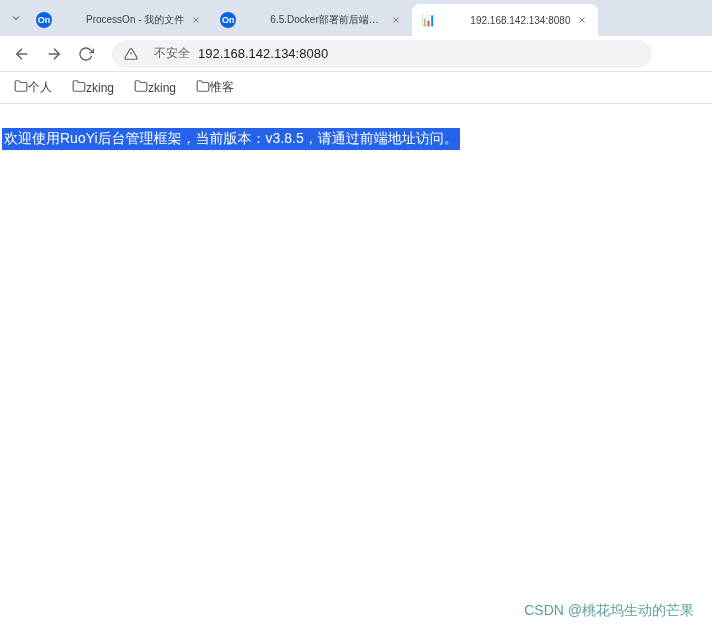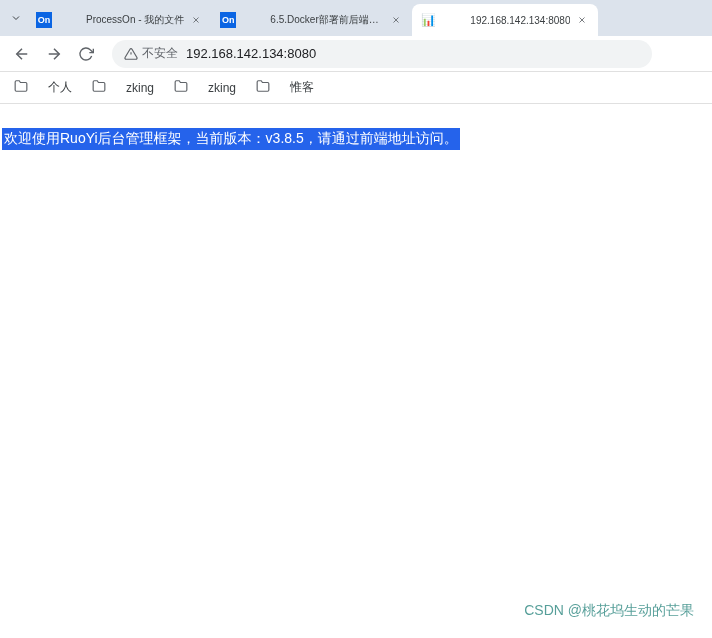--- a/index.html
+++ b/index.html
@@ -4,33 +4,33 @@
   <style>
     * { margin: 0; padding: 0; box-sizing: border-box; }
     body { font-family: "Microsoft YaHei", Arial, sans-serif; width: 712px; height: 638px; background: #fff; overflow: hidden; position: relative; }
     
     .tab-bar { display: flex; align-items: center; background: #dce3ec; height: 36px; padding-left: 4px; }
     .tab-dropdown { width: 24px; height: 24px; display: flex; align-items: center; justify-content: center; cursor: pointer; color: #3c4043; }
     .tab { display: flex; align-items: center; height: 32px; padding: 0 8px; margin-top: 4px; border-radius: 8px 8px 0 0; min-width: 180px; max-width: 200px; cursor: pointer; }
     .tab.inactive { background: #dce3ec; }
     .tab.active { background: #fff; }
     .tab-favicon { width: 16px; height: 16px; margin-right: 6px; flex-shrink: 0; display: flex; align-items: center; justify-content: center; }
-    .tab-favicon.on { background: #0b65e3; color: #fff; font-size: 9px; font-weight: bold; border-radius: 0; text-align: center; }
+    .tab-favicon.on { background: #0b65e3; color: #fff; font-size: 9px; font-weight: bold; border-radius: 8px; text-align: center; }
     .tab-favicon.ruoyi { font-size: 12px; }
     .tab-title { font-size: 10px; color: #3c4043; white-space: nowrap; overflow: hidden; text-overflow: ellipsis; flex: 1; margin-left: 28px; }
     .tab-close { width: 16px; height: 16px; display: flex; align-items: center; justify-content: center; color: #5f6368; font-size: 14px; cursor: pointer; margin-left: 4px; }
     
     .toolbar { display: flex; align-items: center; background: #fff; height: 36px; padding: 0 8px; gap: 4px; border-bottom: 1px solid #e0e0e0; }
     .nav-btn { width: 28px; height: 28px; display: flex; align-items: center; justify-content: center; cursor: pointer; color: #5f6368; border-radius: 50%; }
     .address-bar { flex: 1; display: flex; align-items: center; background: #f1f3f4; border-radius: 16px; height: 28px; padding: 0 12px; margin-left: 8px; max-width: 540px; }
-    .security-icon { display: flex; align-items: center; gap: 4px; color: #5f6368; font-size: 12px; margin-right: 8px; }
+    .security-icon { display: flex; align-items: center; gap: 16px; color: #5f6368; font-size: 12px; margin-right: 8px; }
     .url-text { font-size: 13px; color: #202124; }
     
     .bookmarks-bar { display: flex; align-items: center; background: #fff; height: 32px; padding: 0 8px; gap: 8px; border-bottom: 1px solid #e0e0e0; }
-    .bookmark { display: flex; align-items: center; gap: 20px; padding: 4px 6px; cursor: pointer; font-size: 12px; color: #3c4043; border-radius: 4px; }
+    .bookmark { display: flex; align-items: center; gap: 0; padding: 4px 6px; cursor: pointer; font-size: 12px; color: #3c4043; border-radius: 4px; }
     .folder-icon { color: #5f6368; }
     
     .content { padding: 0; background: #fff; }
     .welcome-text { background: #2563eb; color: #fff; font-size: 14px; padding: 2px 2px; display: inline-block; margin-top: 24px; margin-left: 2px; }
     
     .watermark { position: absolute; bottom: 18px; right: 18px; font-size: 14px; color: #0f766e; opacity: 0.7; }
   </style>
 </head>
 <body>
 

